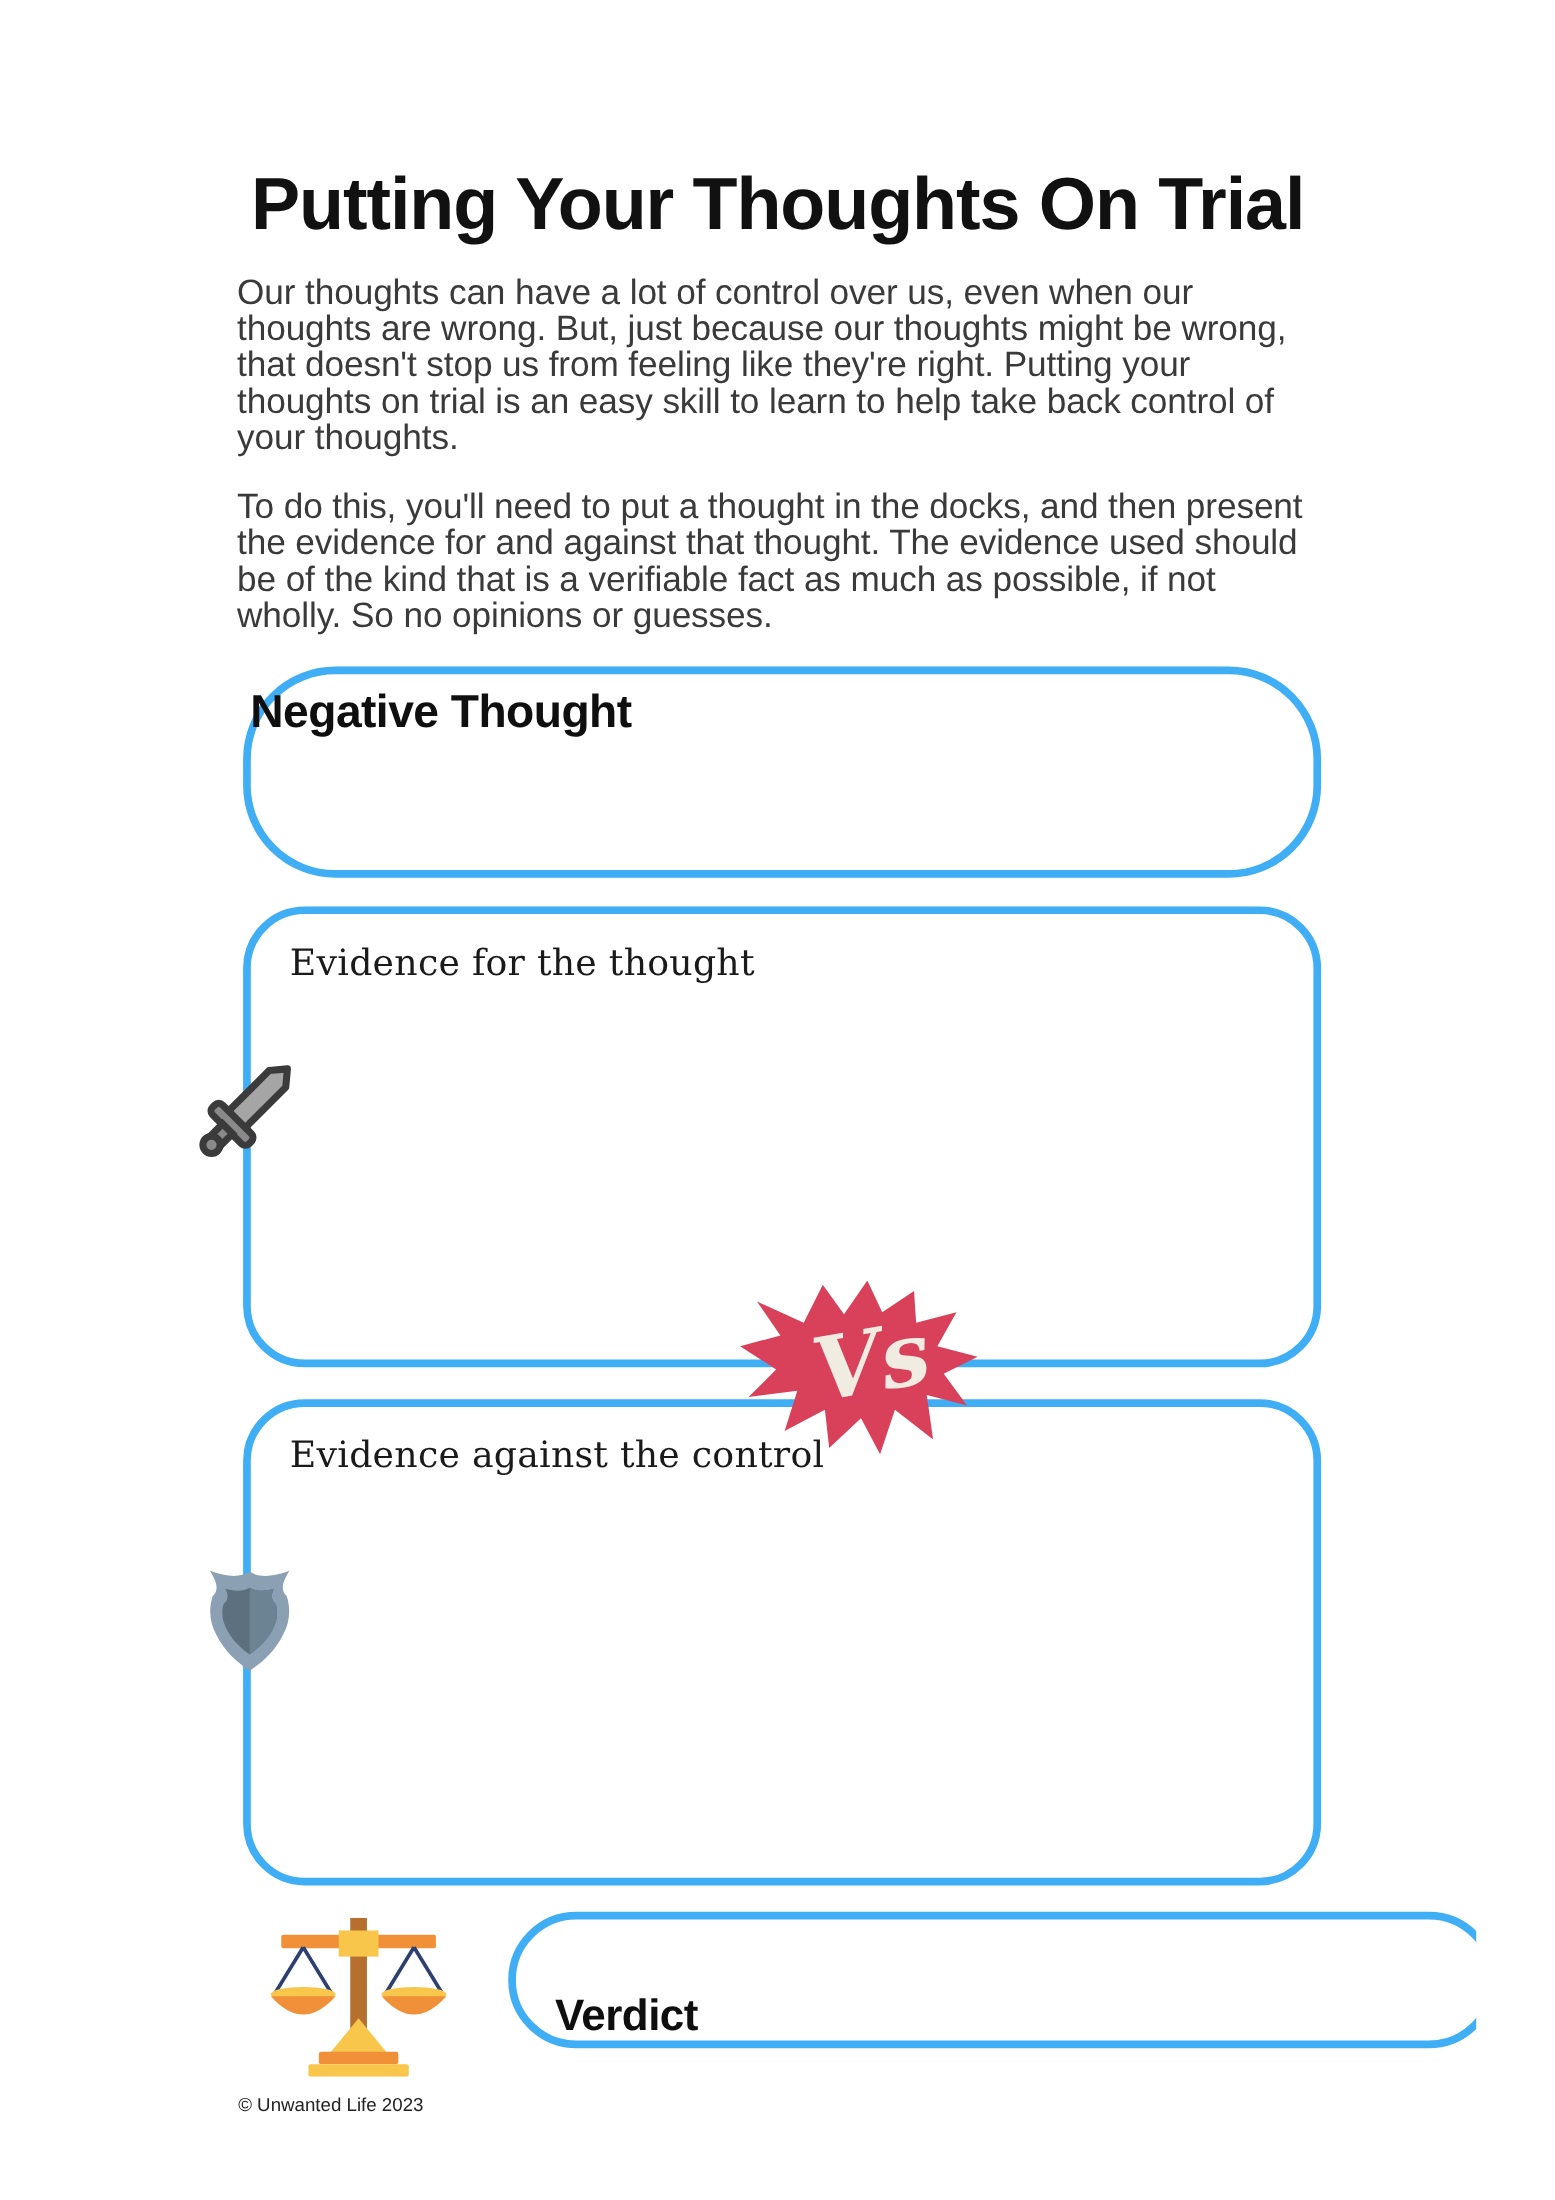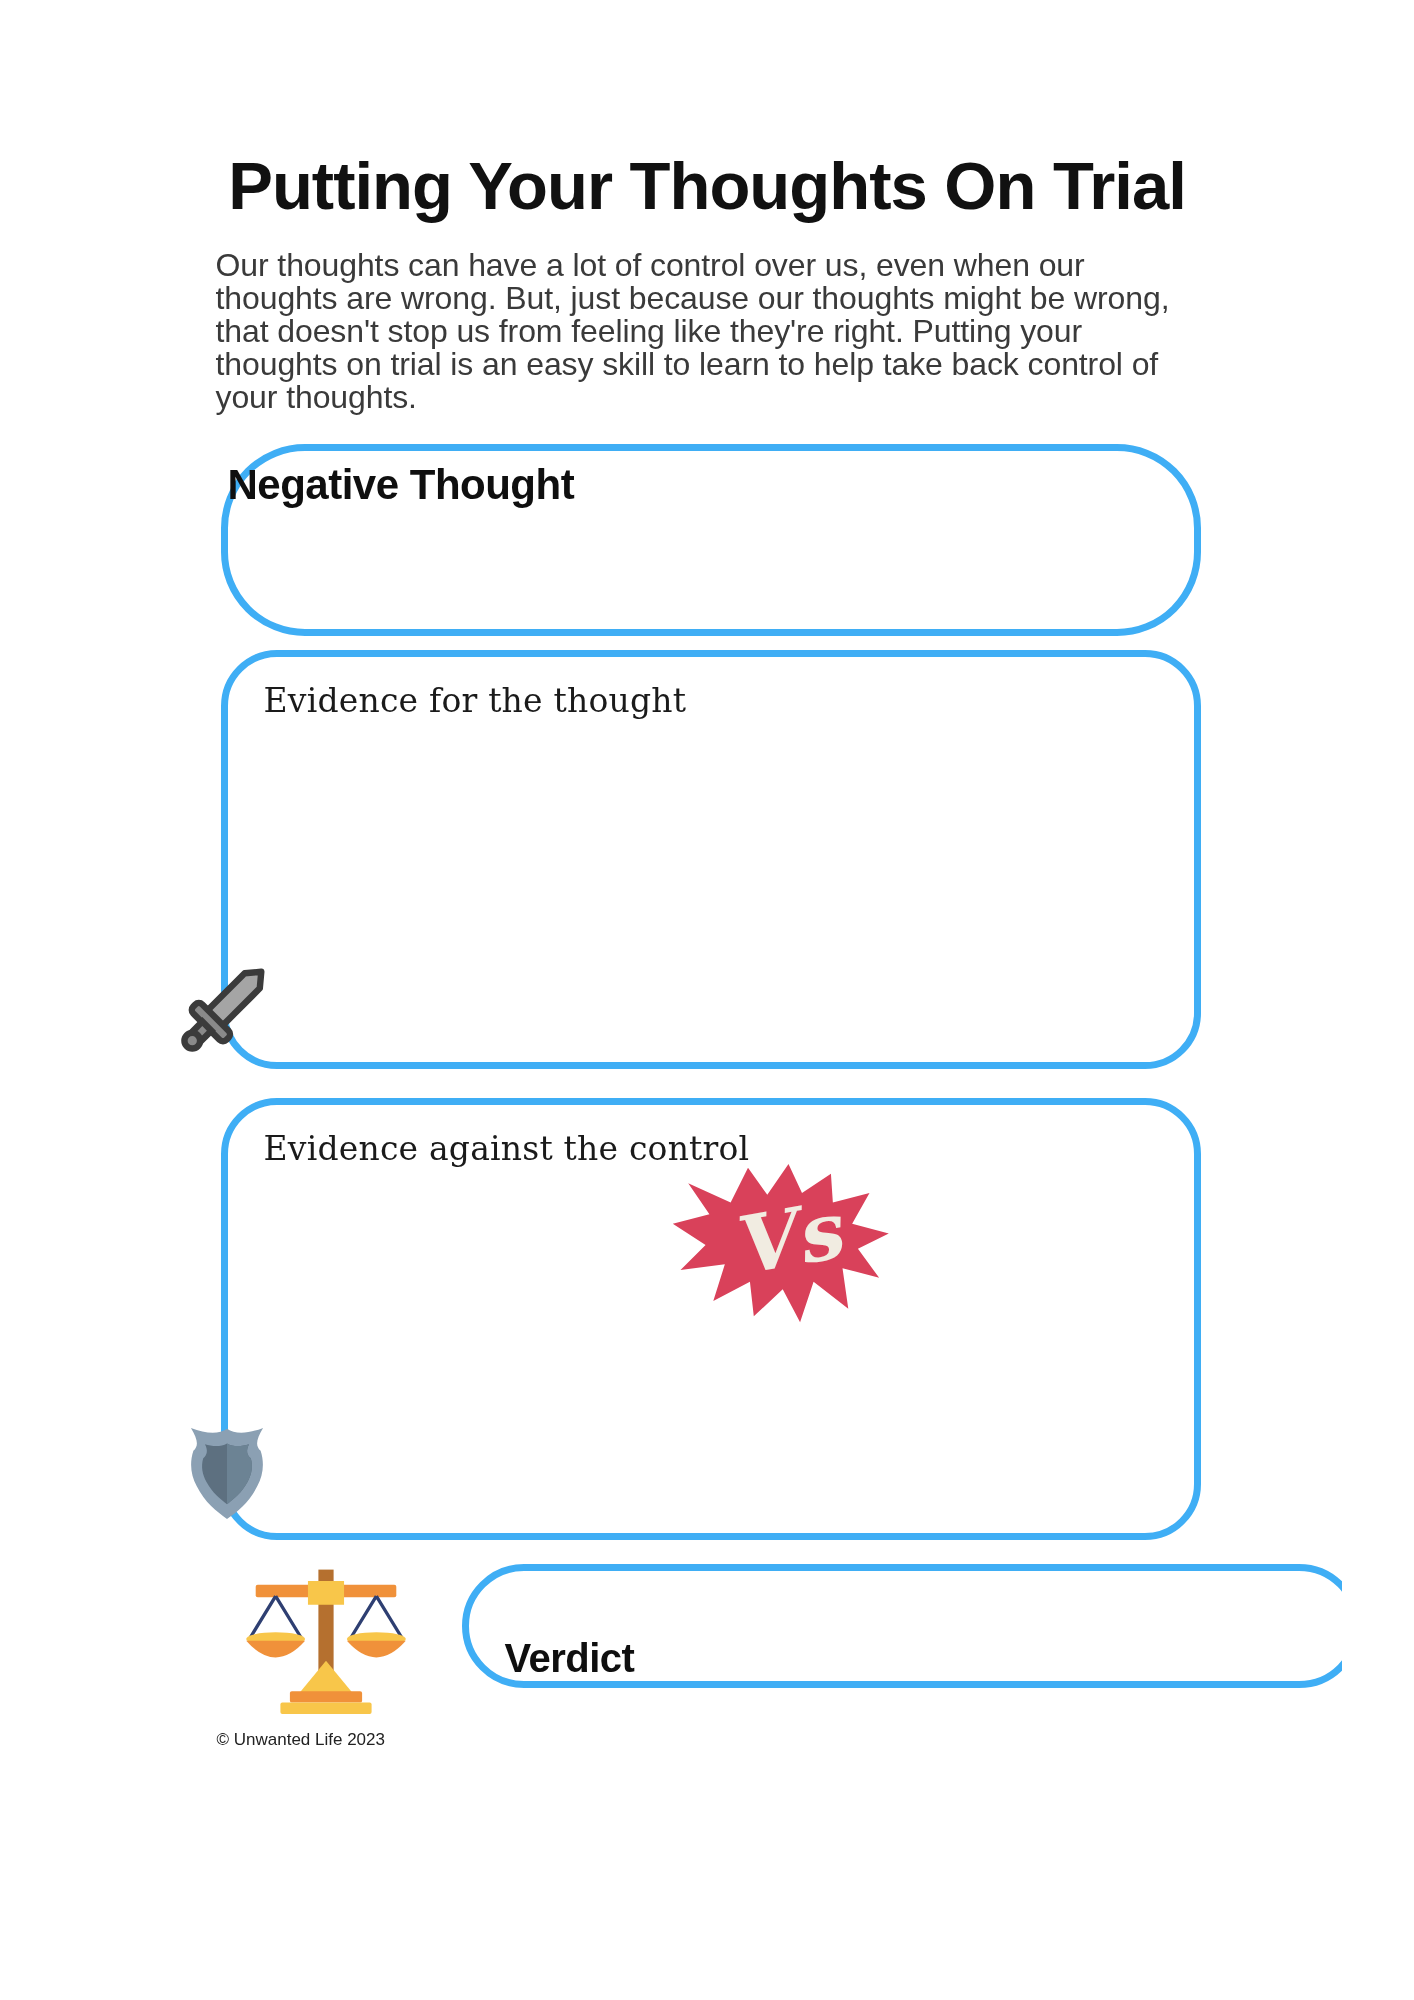--- a/index.html
+++ b/index.html
@@ -45,21 +45,21 @@
     border-radius:84px;
   }
   .box-header{
     padding-top:10px;
     font-size:42px;
     font-weight:700;
     letter-spacing:-0.5px;
     color:#0f0f0f;
   }
   .box-for{
-    margin-top:14px;
+    margin-top:26px;
     height:419px;
     border-radius:56px;
   }
   .box-against{
     margin-top:29px;
     height:442px;
     border-radius:56px;
   }
   .serif-label{
     font-family:"DejaVu Serif","Liberation Serif",serif;
@@ -113,20 +113,21 @@
 </style>
 </head>
 <body>
 
 <div class="page">
 
   <h1 class="title">Putting Your Thoughts On Trial</h1>
 
   <div class="intro">
     <p>Our thoughts can have a lot of control over us, even when our thoughts are wrong. But, just because our thoughts might be wrong, that doesn't stop us from feeling like they're right. Putting your thoughts on trial is an easy skill to learn to help take back control of your thoughts.</p>
+    <p>To do this, you'll need to put a thought in the docks, and then present the evidence for and against that thought. The evidence used should be of the kind that is a verifiable fact as much as possible, if not wholly. So no opinions or guesses.</p>
   </div>
 
   <div class="tbox box-negative">
     <div class="box-header">Negative Thought</div>
   </div>
 
   <div class="tbox box-for">
     <div class="serif-label">Evidence for the thought</div>
   </div>
 

